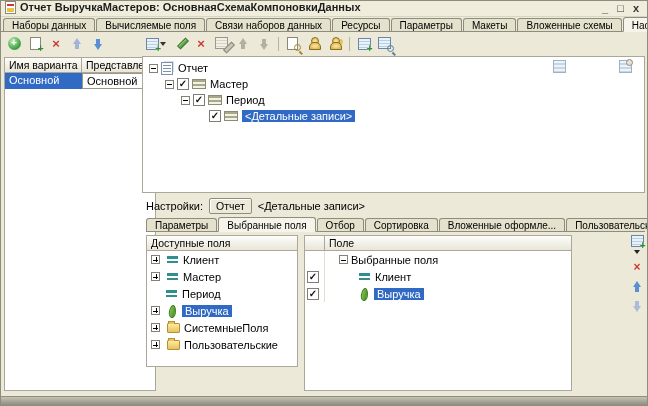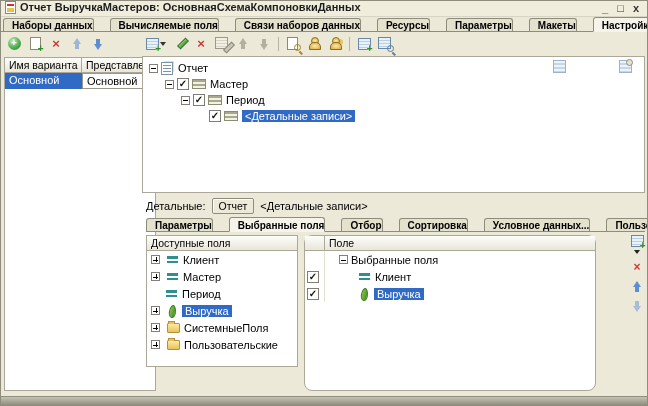--- a/index.html
+++ b/index.html
@@ -11,21 +11,21 @@
   .doc-ic { width:11px; height:13px; background:#fff; border:1px solid #8a8876; position:relative; margin-right:4px; }
   .doc-ic::before { content:""; position:absolute; left:1px; top:2px; width:7px; height:2px; background:#c33; }
   .doc-ic::after { content:""; position:absolute; left:1px; top:6px; width:7px; height:4px; background:#e8c34a; }
   #title-text { font-weight:bold; font-size:11px; color:#1c1c1c; white-space:nowrap; }
   #win-buttons { margin-left:auto; display:flex; gap:9px; padding-right:4px; color:#333; font-weight:bold; font-size:11px; }
   #win-buttons span { cursor:default; line-height:14px; }
 
   
   .tabstrip { position:absolute; display:flex; align-items:flex-end; border-bottom:1px solid #8e8c7d; }
   #main-tabs { left:0; top:16px; width:100%; height:15px; padding-left:2px; }
-  .tab { background:#e4e1cd; border:1px solid #8e8c7d; border-bottom:none; border-radius:3px 3px 0 0; padding:1px 0 1px 8px; margin-right:16px; height:13px; line-height:11px; font-size:10px; white-space:nowrap; cursor:default;font-weight:bold; }
+  .tab { background:#e4e1cd; border:1px solid #8e8c7d; border-bottom:none; border-radius:3px 3px 0 0; padding:1px 8px 1px 8px; margin-right:1px; height:13px; line-height:11px; font-size:10px; white-space:nowrap; cursor:default; }
   .tab.active { background:#f6f4ea; height:15px; line-height:13px; margin-bottom:-1px; border-bottom:1px solid #f6f4ea; }
 
   
   #toolbar-row { position:absolute; left:0; top:31px; width:100%; height:23px; }
   .tb { position:absolute; top:3px; display:flex; align-items:center; gap:3px; }
   .tbtn { width:18px; height:17px; display:flex; align-items:center; justify-content:center; border:1px solid transparent; }
   .tbsep { width:1px; height:14px; background:#b7b4a2; margin:0 2px; }
 
   
   .sphere-add { width:13px; height:13px; border-radius:50%; background:radial-gradient(circle at 35% 30%, #b9eab0, #3c9e3c 70%); color:#fff; font-weight:bold; font-size:10px; line-height:12px; text-align:center; }
@@ -101,21 +101,21 @@
   .ftree { position:relative; }
   .frow { height:17px; display:flex; align-items:center; padding-left:4px; white-space:nowrap; }
   .field-ic { width:11px; height:9px; flex:none; margin-right:5px; position:relative; }
   .field-ic::before { content:""; position:absolute; left:0; top:1px; width:11px; height:2.5px; background:#2f8f8f; }
   .field-ic::after { content:""; position:absolute; left:0; top:5.5px; width:11px; height:2.5px; background:#2f8f8f; }
   .res-ic { width:10px; height:12px; flex:none; margin-right:5px; position:relative; }
   .res-ic::before { content:""; position:absolute; left:2px; top:0; width:5px; height:11px; border-radius:50% 50% 50% 50%/60% 60% 40% 40%; background:linear-gradient(100deg,#8cc653,#3f8f1f); border:1px solid #2f6f14; transform:rotate(8deg); }
   .folder-ic { width:13px; height:10px; flex:none; margin-right:4px; background:linear-gradient(#ffe9a0,#e8c25a); border:1px solid #b1913c; border-radius:1px; position:relative; }
   .folder-ic::before { content:""; position:absolute; left:0; top:-3px; width:5px; height:2px; background:#e8c25a; border:1px solid #b1913c; border-bottom:none; }
 
-  #selected { left:303px; top:234px; width:292px; height:156px;border-radius:8px; }
+  #selected { left:303px; top:234px; width:268px; height:156px; }
   #selected .hdr-row { display:flex; }
   #selected .hdr.cbhdr { width:20px; }
   #selected .hdr.main { flex:1; border-right:none; }
   #selected .srow { height:17px; display:flex; align-items:stretch; }
   #selected .cbcell { width:20px; border-right:1px solid #e2dfd2; display:flex; align-items:center; justify-content:center; flex:none; }
   #selected .content { display:flex; align-items:center; padding-left:6px; white-space:nowrap; }
 
   
   #right-tb { position:absolute; left:626px; top:234px; width:20px; display:flex; flex-direction:column; align-items:center; gap:7px; }
   #right-tb .caret-down { margin:0; border-top-color:#222; }
@@ -138,20 +138,21 @@
     </span>
   </div>
 
   <div id="main-tabs" class="tabstrip">
     <div class="tab">Наборы данных</div>
     <div class="tab">Вычисляемые поля</div>
     <div class="tab">Связи наборов данных</div>
     <div class="tab">Ресурсы</div>
     <div class="tab">Параметры</div>
     <div class="tab">Макеты</div>
+    <div class="tab">Вложенные схемы</div>
     <div class="tab active">Настройки</div>
   </div>
 
   <div id="toolbar-row">
     <div class="tb" style="left:4px;">
       <div class="tbtn">
           <span class="sphere-add">+</span>
         </div>
       <div class="tbtn">
           <span class="sheet">
@@ -265,31 +266,31 @@
       <span>Период</span>
     </div>
     <div class="trow" style="left:66px; top:51px;">
       <span class="cb">✓</span>
       <span class="grp-ic"></span>
       <span class="lbl-sel">&lt;Детальные записи&gt;</span>
     </div>
   </div>
 
   <div id="settings-bar">
-    <span>Детальные:</span>
+    <span>Настройки:</span>
     <span id="settings-target-btn">Отчет</span>
     <span>&lt;Детальные записи&gt;</span>
   </div>
 
   <div id="settings-tabs" class="tabstrip">
     <div class="tab">Параметры</div>
     <div class="tab active">Выбранные поля</div>
     <div class="tab">Отбор</div>
     <div class="tab">Сортировка</div>
-    <div class="tab">Условное данных...</div>
+    <div class="tab">Вложенные оформле...</div>
     <div class="tab">Пользовательские...</div>
 
   </div>
 
   <div id="available" class="panel">
     <div class="hdr">Доступные поля</div>
     <div class="ftree">
       <div class="frow">
         <span class="expander plus"></span>
           <span style="width:4px;"></span>

